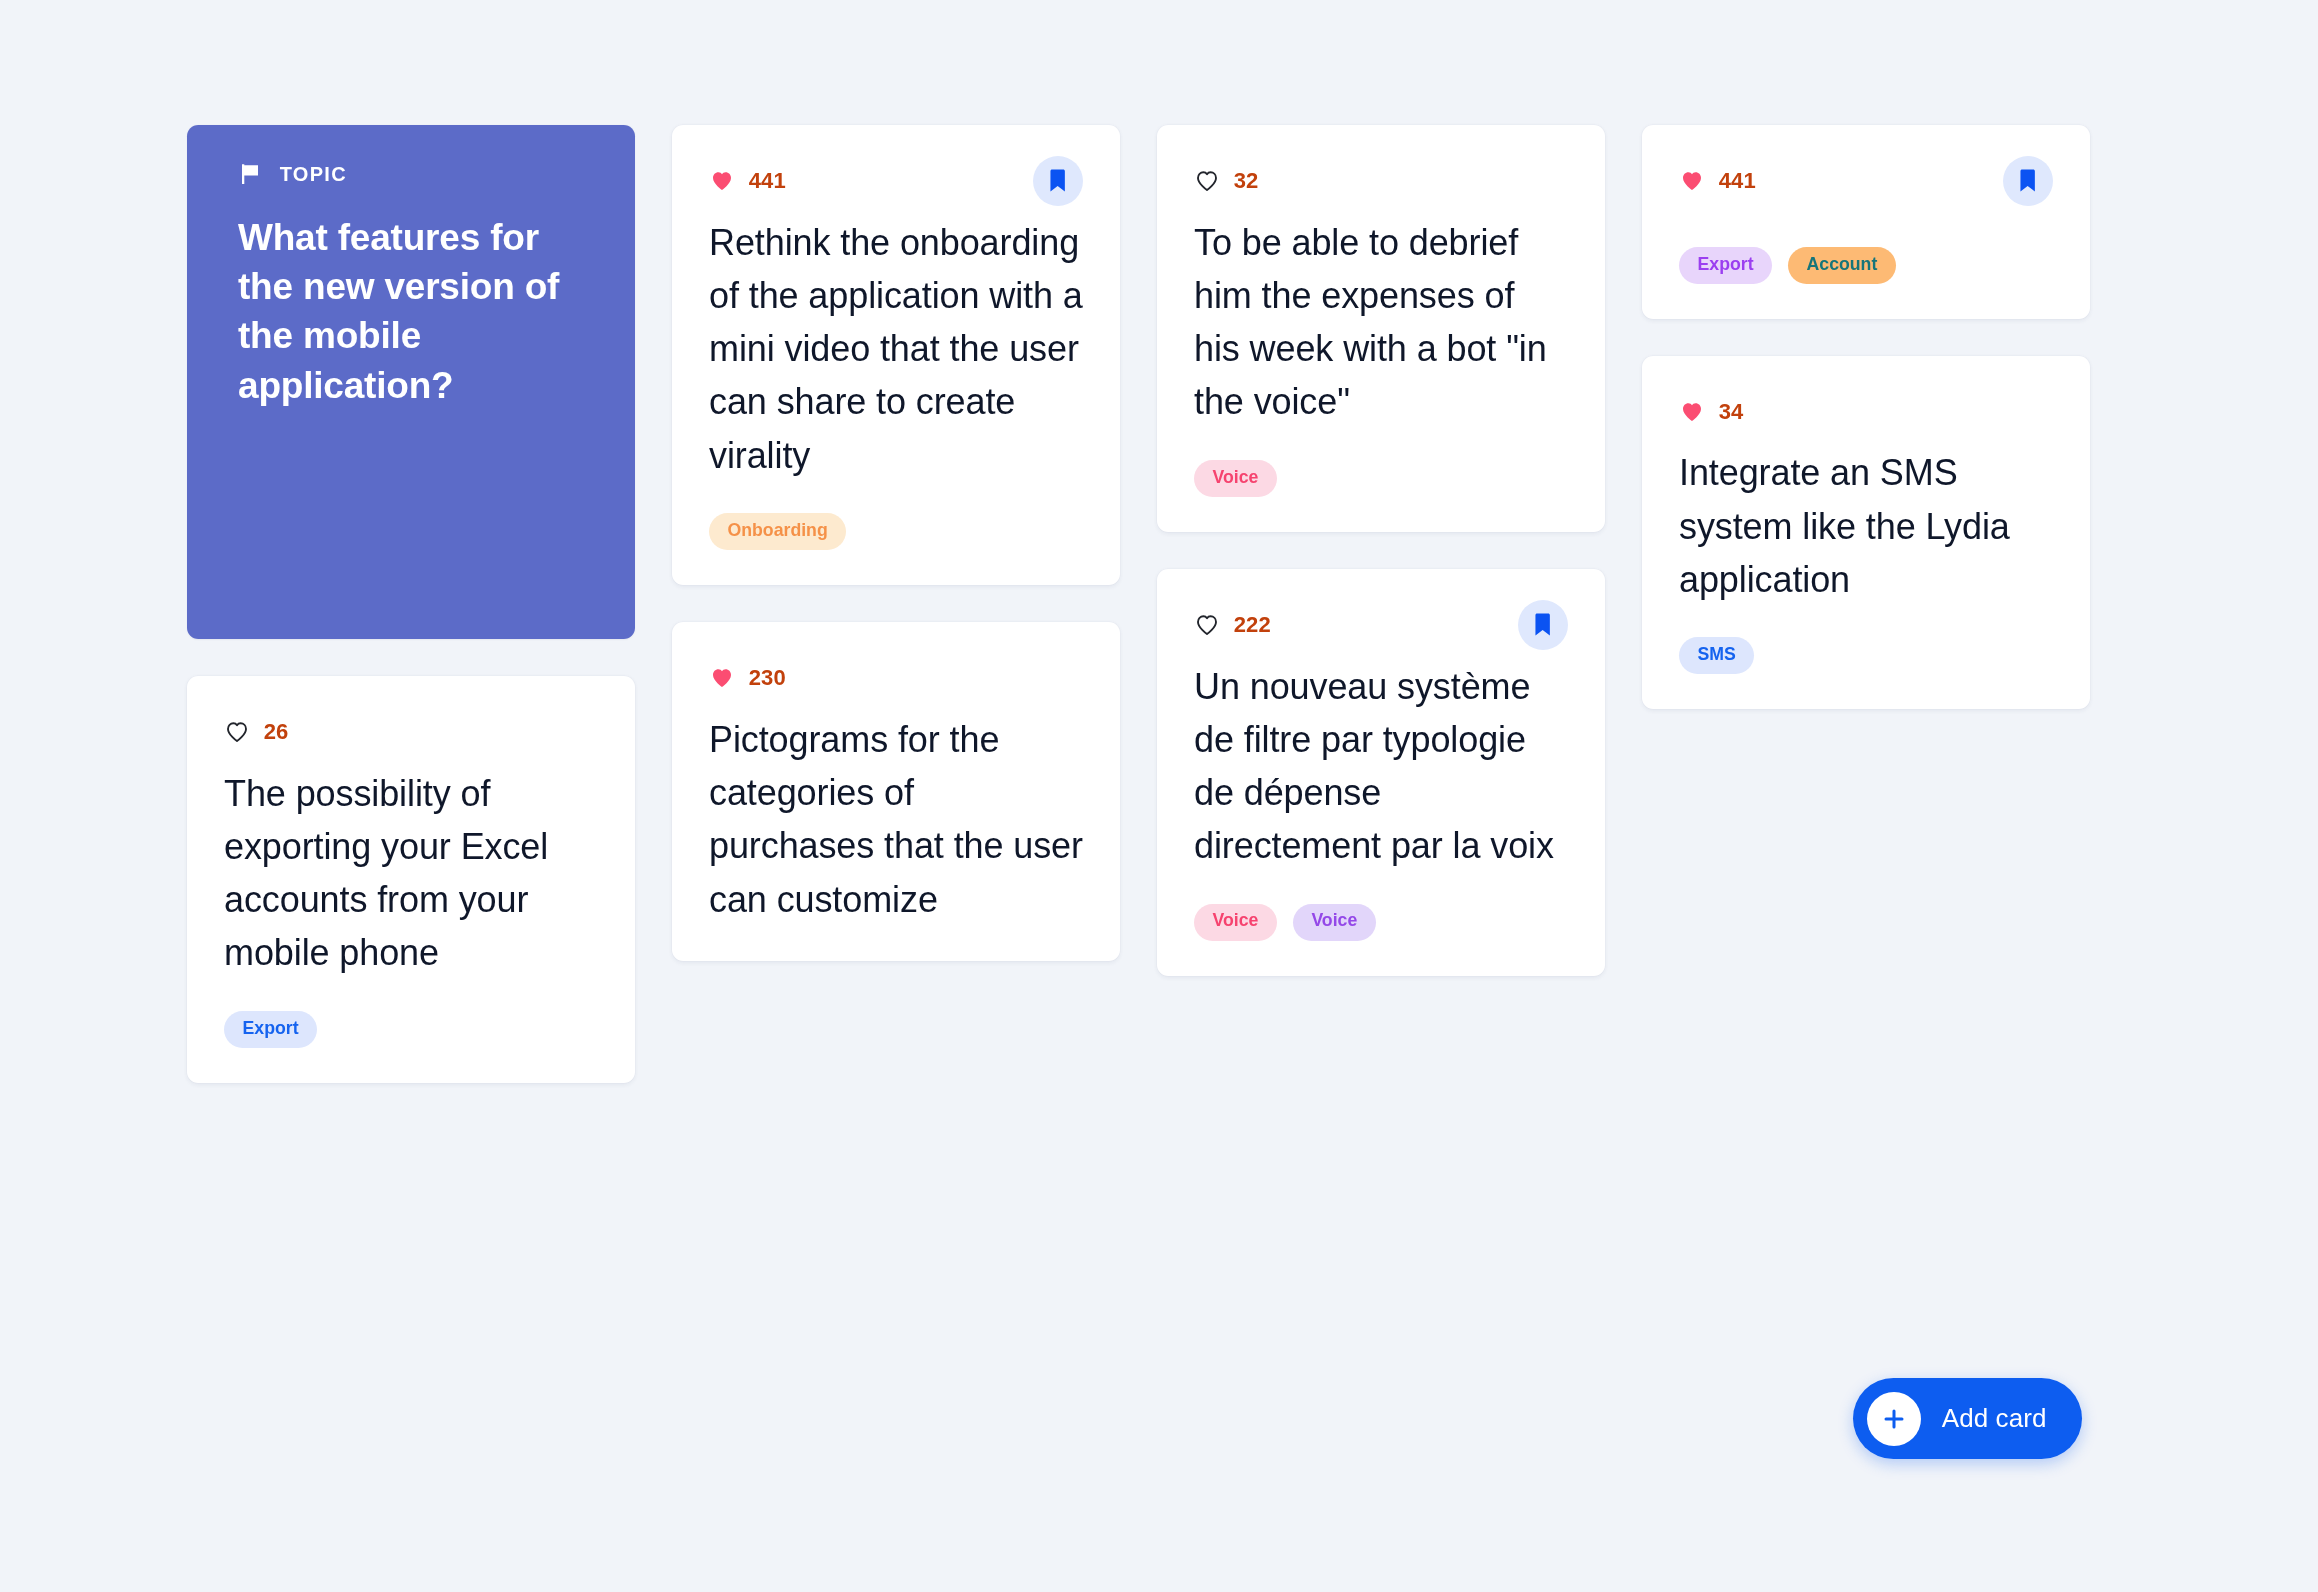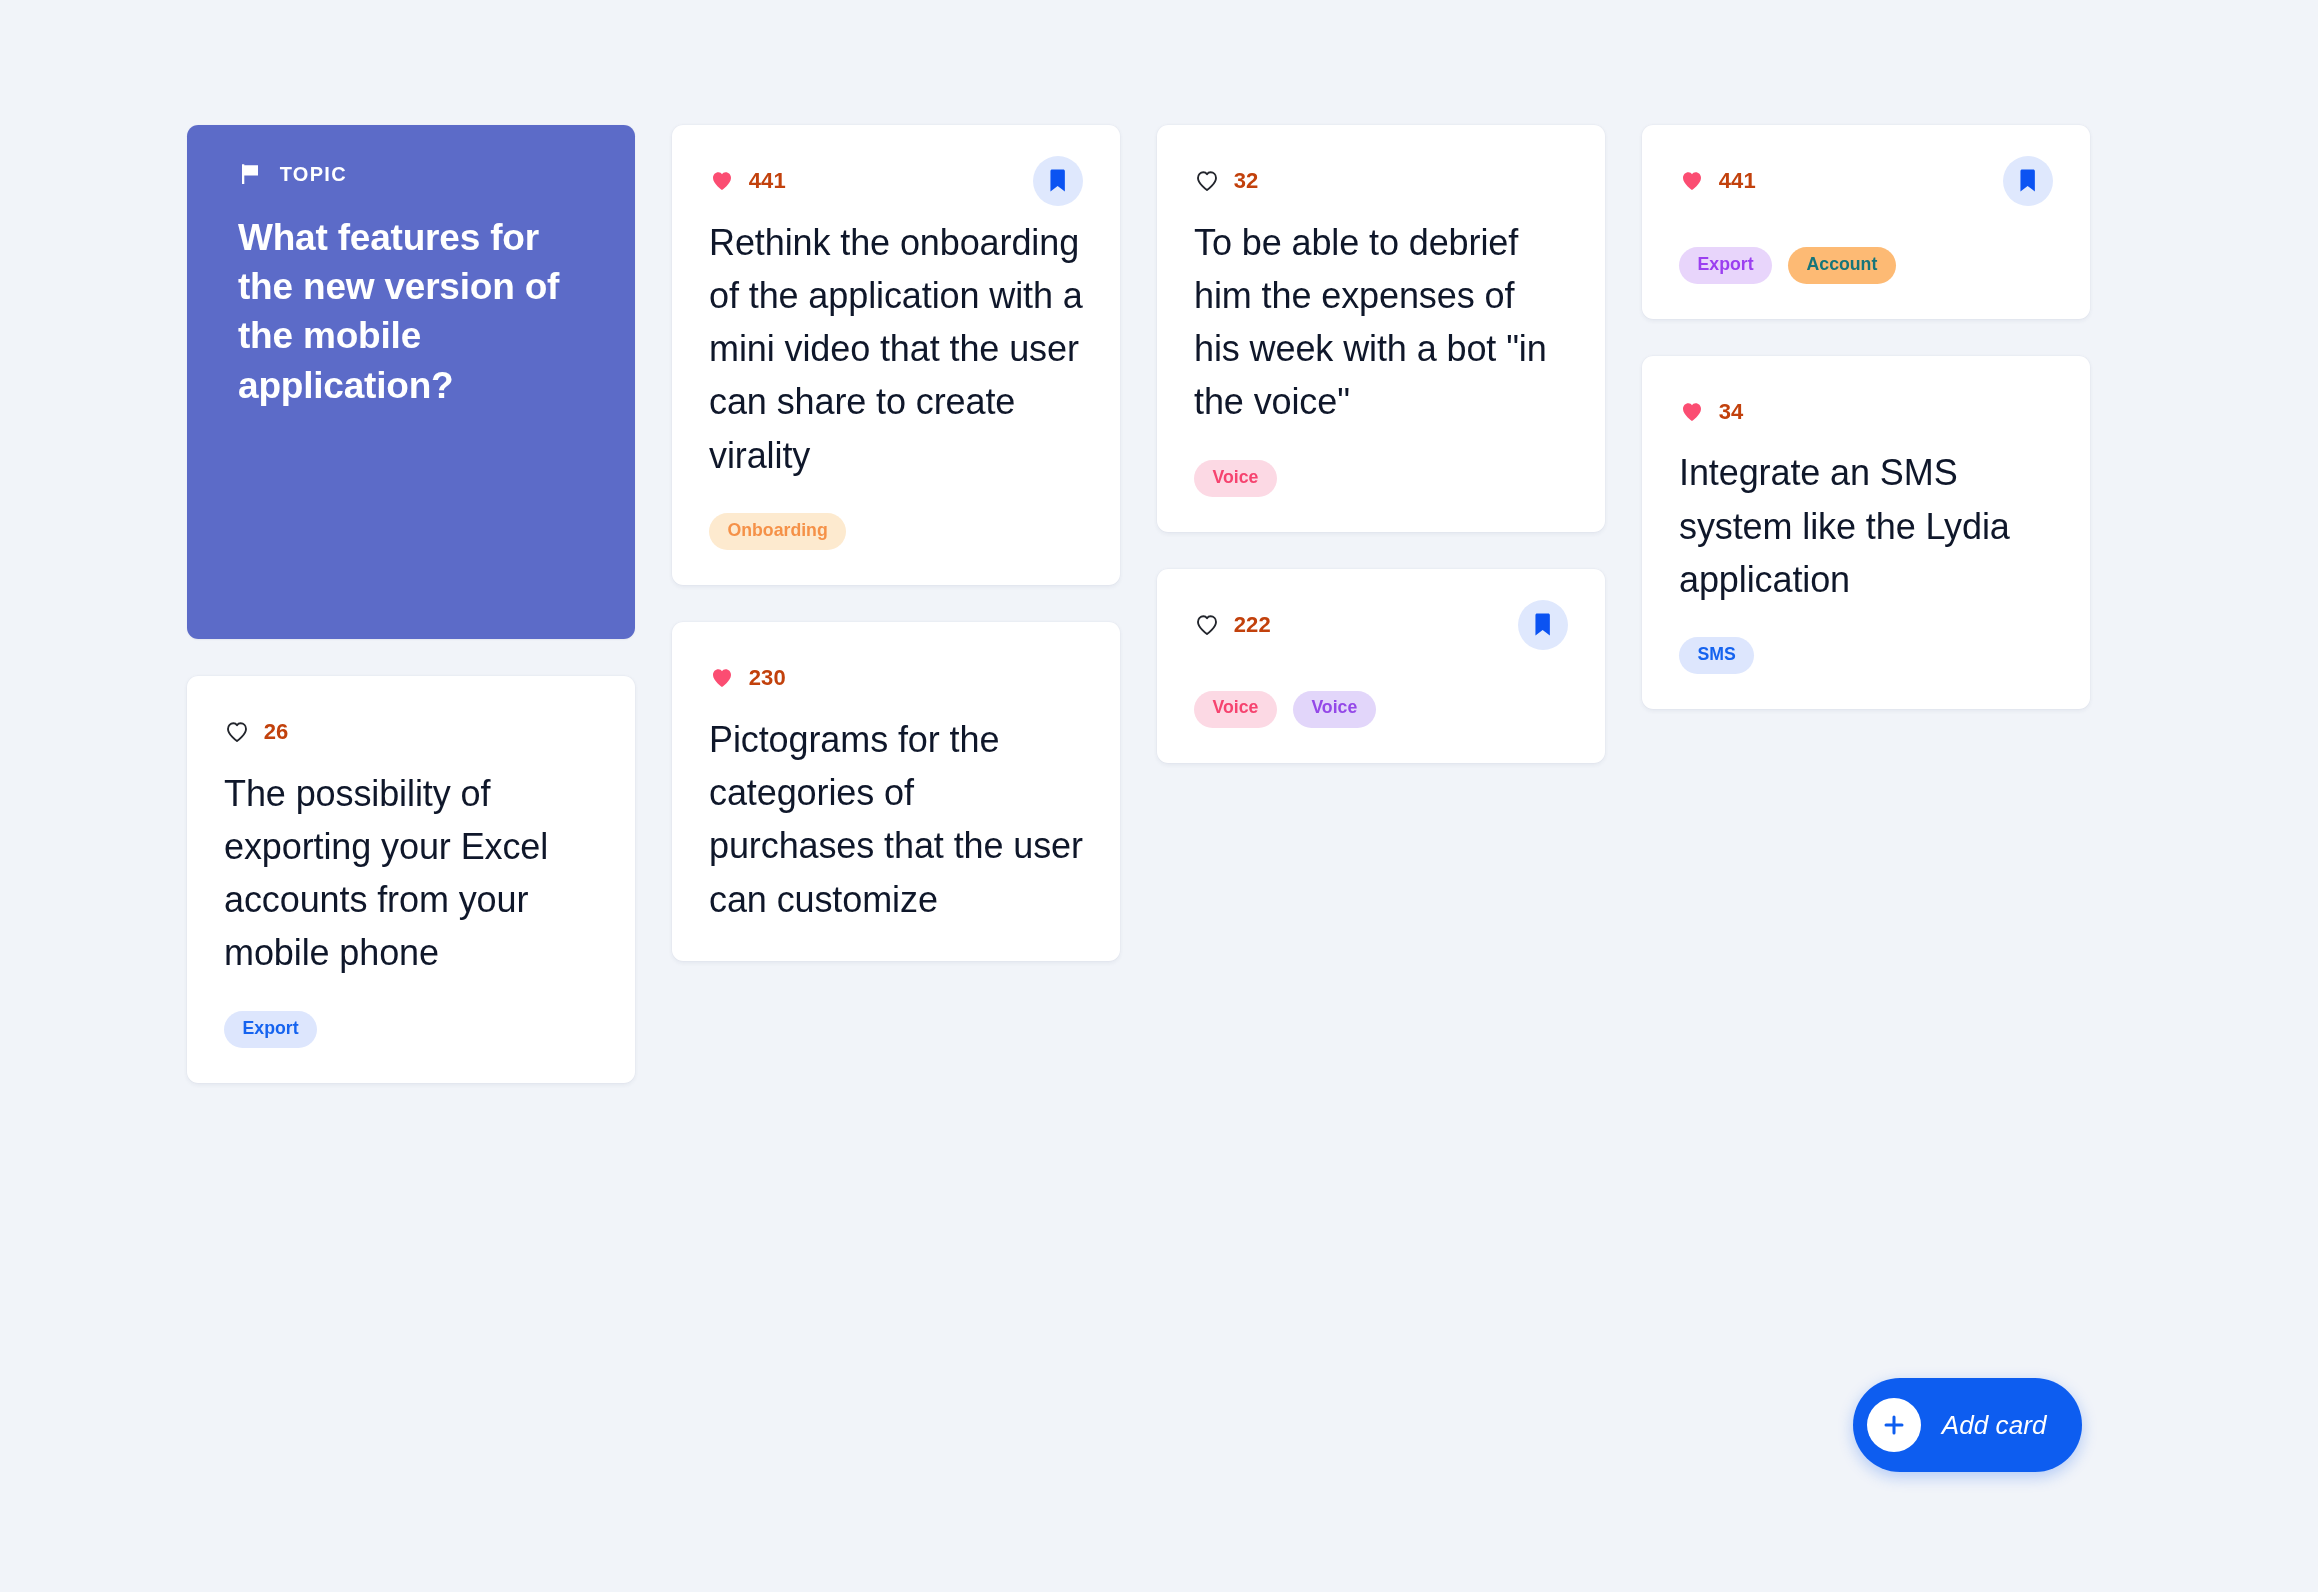--- a/index.html
+++ b/index.html
@@ -137,30 +137,29 @@
     font-weight: bold;
     line-height: 1;
     white-space: nowrap;
   }
 
   
   .add-card-btn {
     position: absolute;
     left: 1853px;
     top: 1378px;
-    height: 94px;
+    height: 81px;
     border-radius: 804px;
     background: #0d5df0;
     display: flex;
     align-items: center;
     padding: 0 35px 0 13.7px;
     gap: 21px;
     box-shadow: 0 4.8px 14.5px rgba(13,93,240,0.28);
     cursor: pointer;
-    font-style: italic;
   }
   .plus-circle {
     width: 54px;
     height: 54px;
     border-radius: 50%;
     background: #ffffff;
     display: flex;
     align-items: center;
     justify-content: center;
     flex: 0 0 auto;
@@ -279,20 +278,21 @@
             <span class="like-count">222</span>
           </div>
           <div class="bookmark-btn">
             <span>
               <svg class="bookmark-icon" viewBox="0 0 24 30" aria-hidden="true">
                 <path d="M3 2.6 C3 1.5 3.9 0.7 5 0.7 L19 0.7 C20.1 0.7 21 1.5 21 2.6 L21 28 L12 21.4 L3 28 Z" fill="#0b53f2"></path>
               </svg>
             </span>
           </div>
         </div>
+        <div class="card-text">Un nouveau système de filtre par typologie de dépense directement par la voix</div>
         <div class="tags">
           <span class="tag" style="background: rgb(252, 217, 228); color: rgb(246, 67, 111);">Voice</span>
           <span class="tag" style="background: rgb(226, 214, 250); color: rgb(148, 72, 232);">Voice</span>
         </div>
       </div>
     </div>
   <div class="column">
       <div class="card">
         <div class="card-top">
           <div class="likes">

